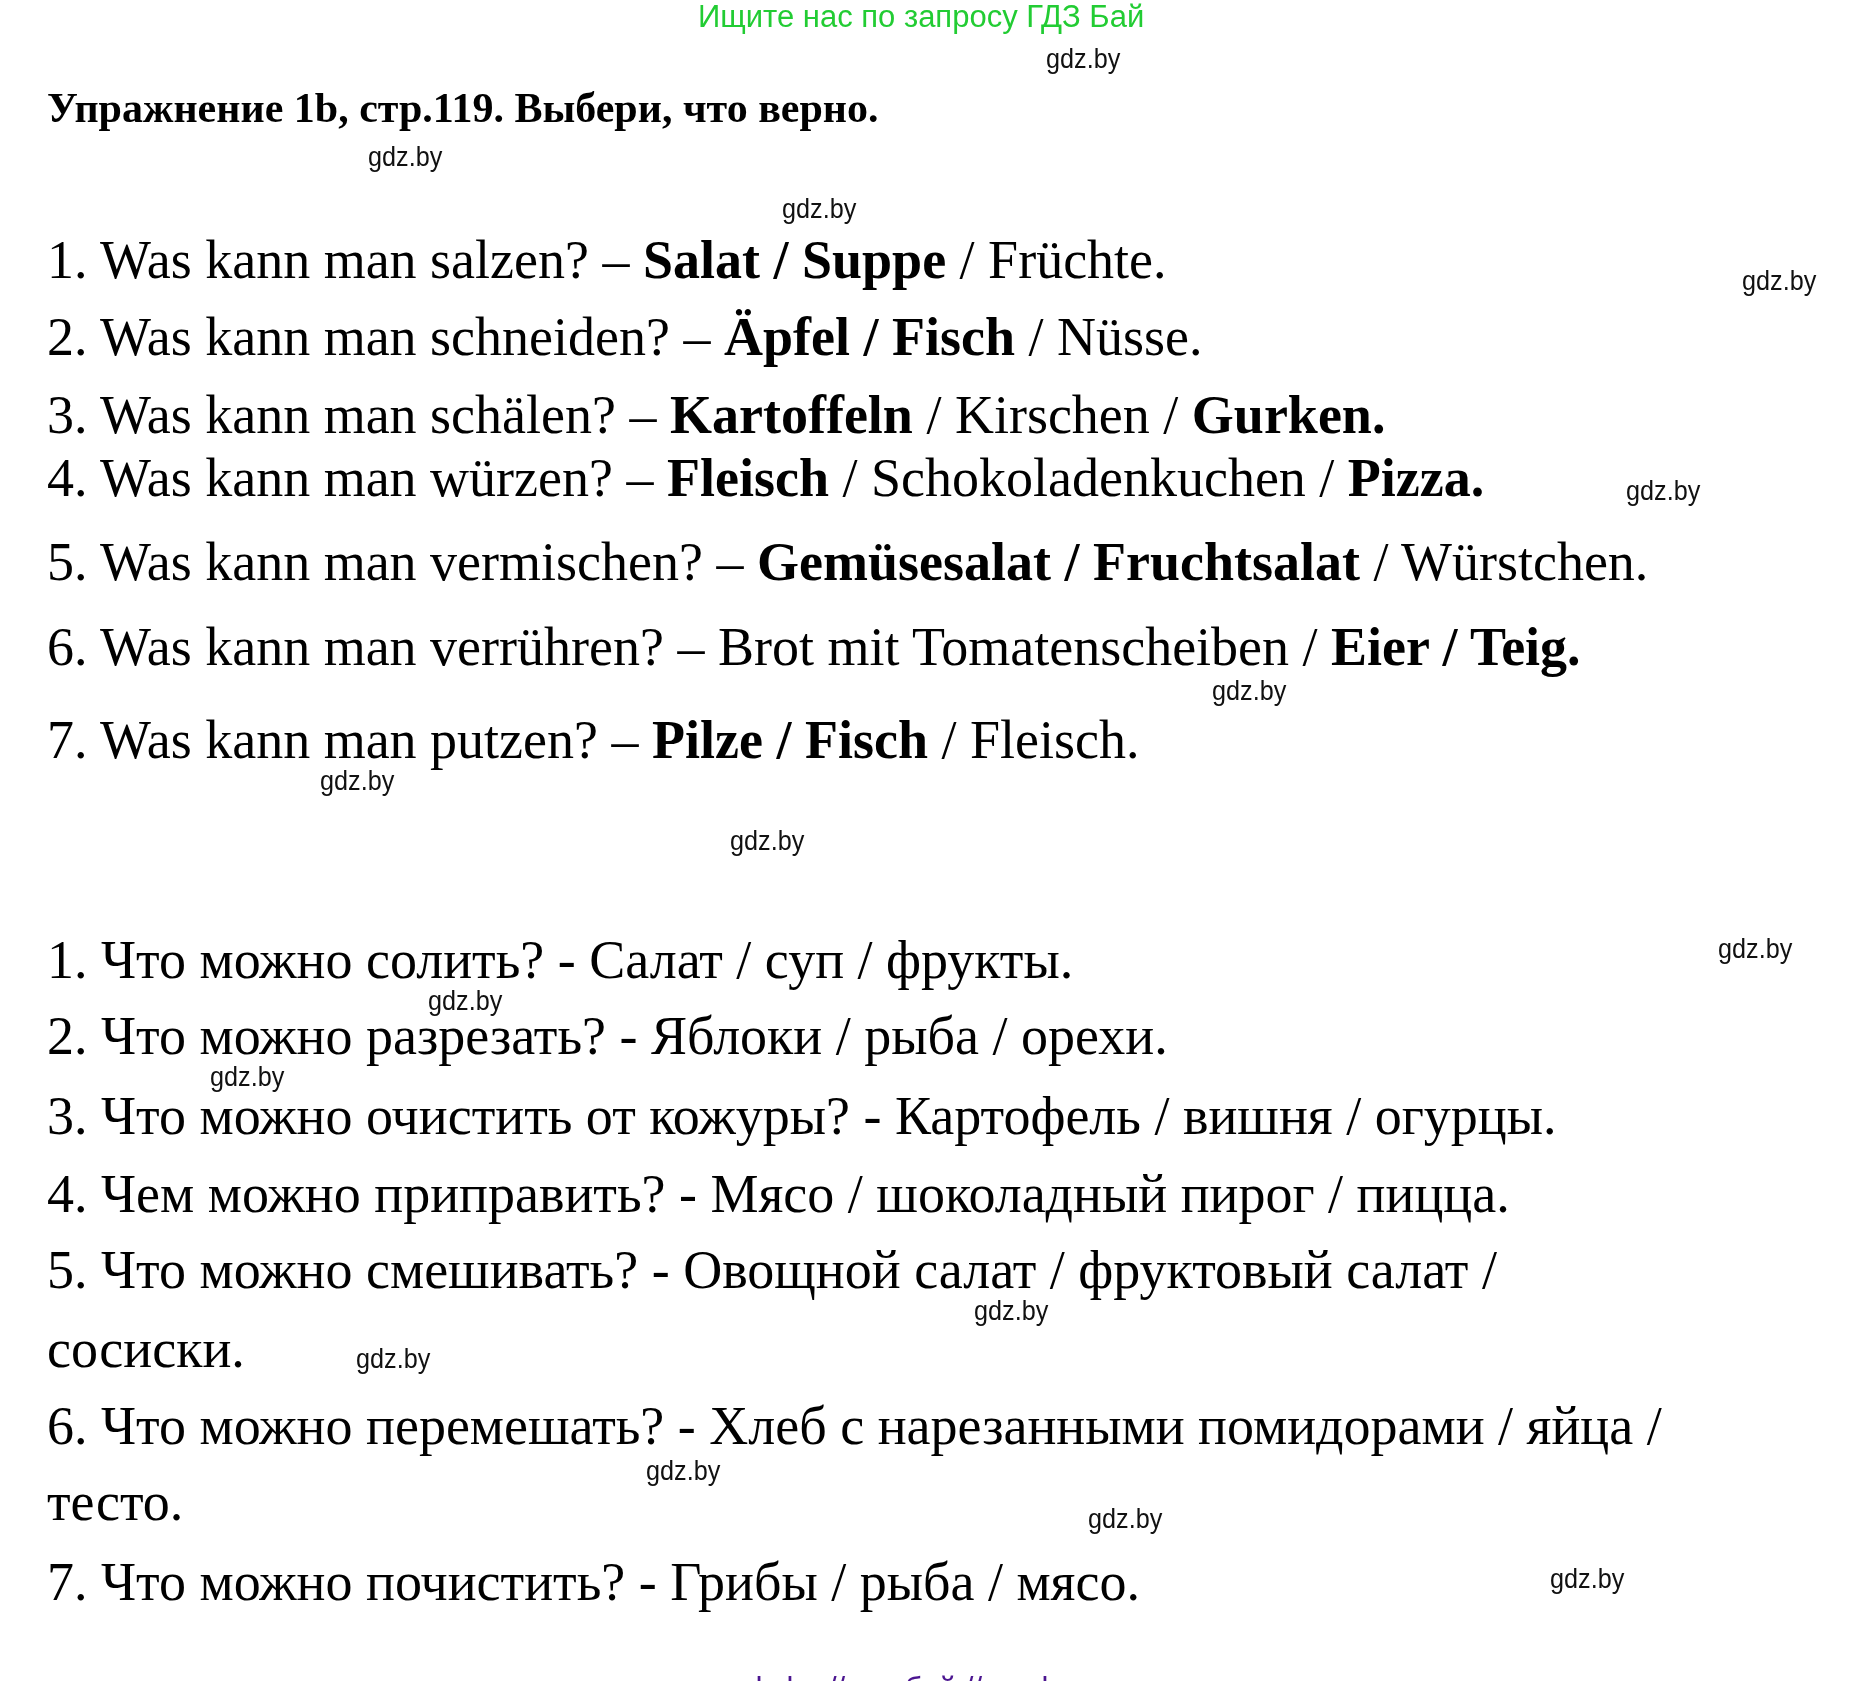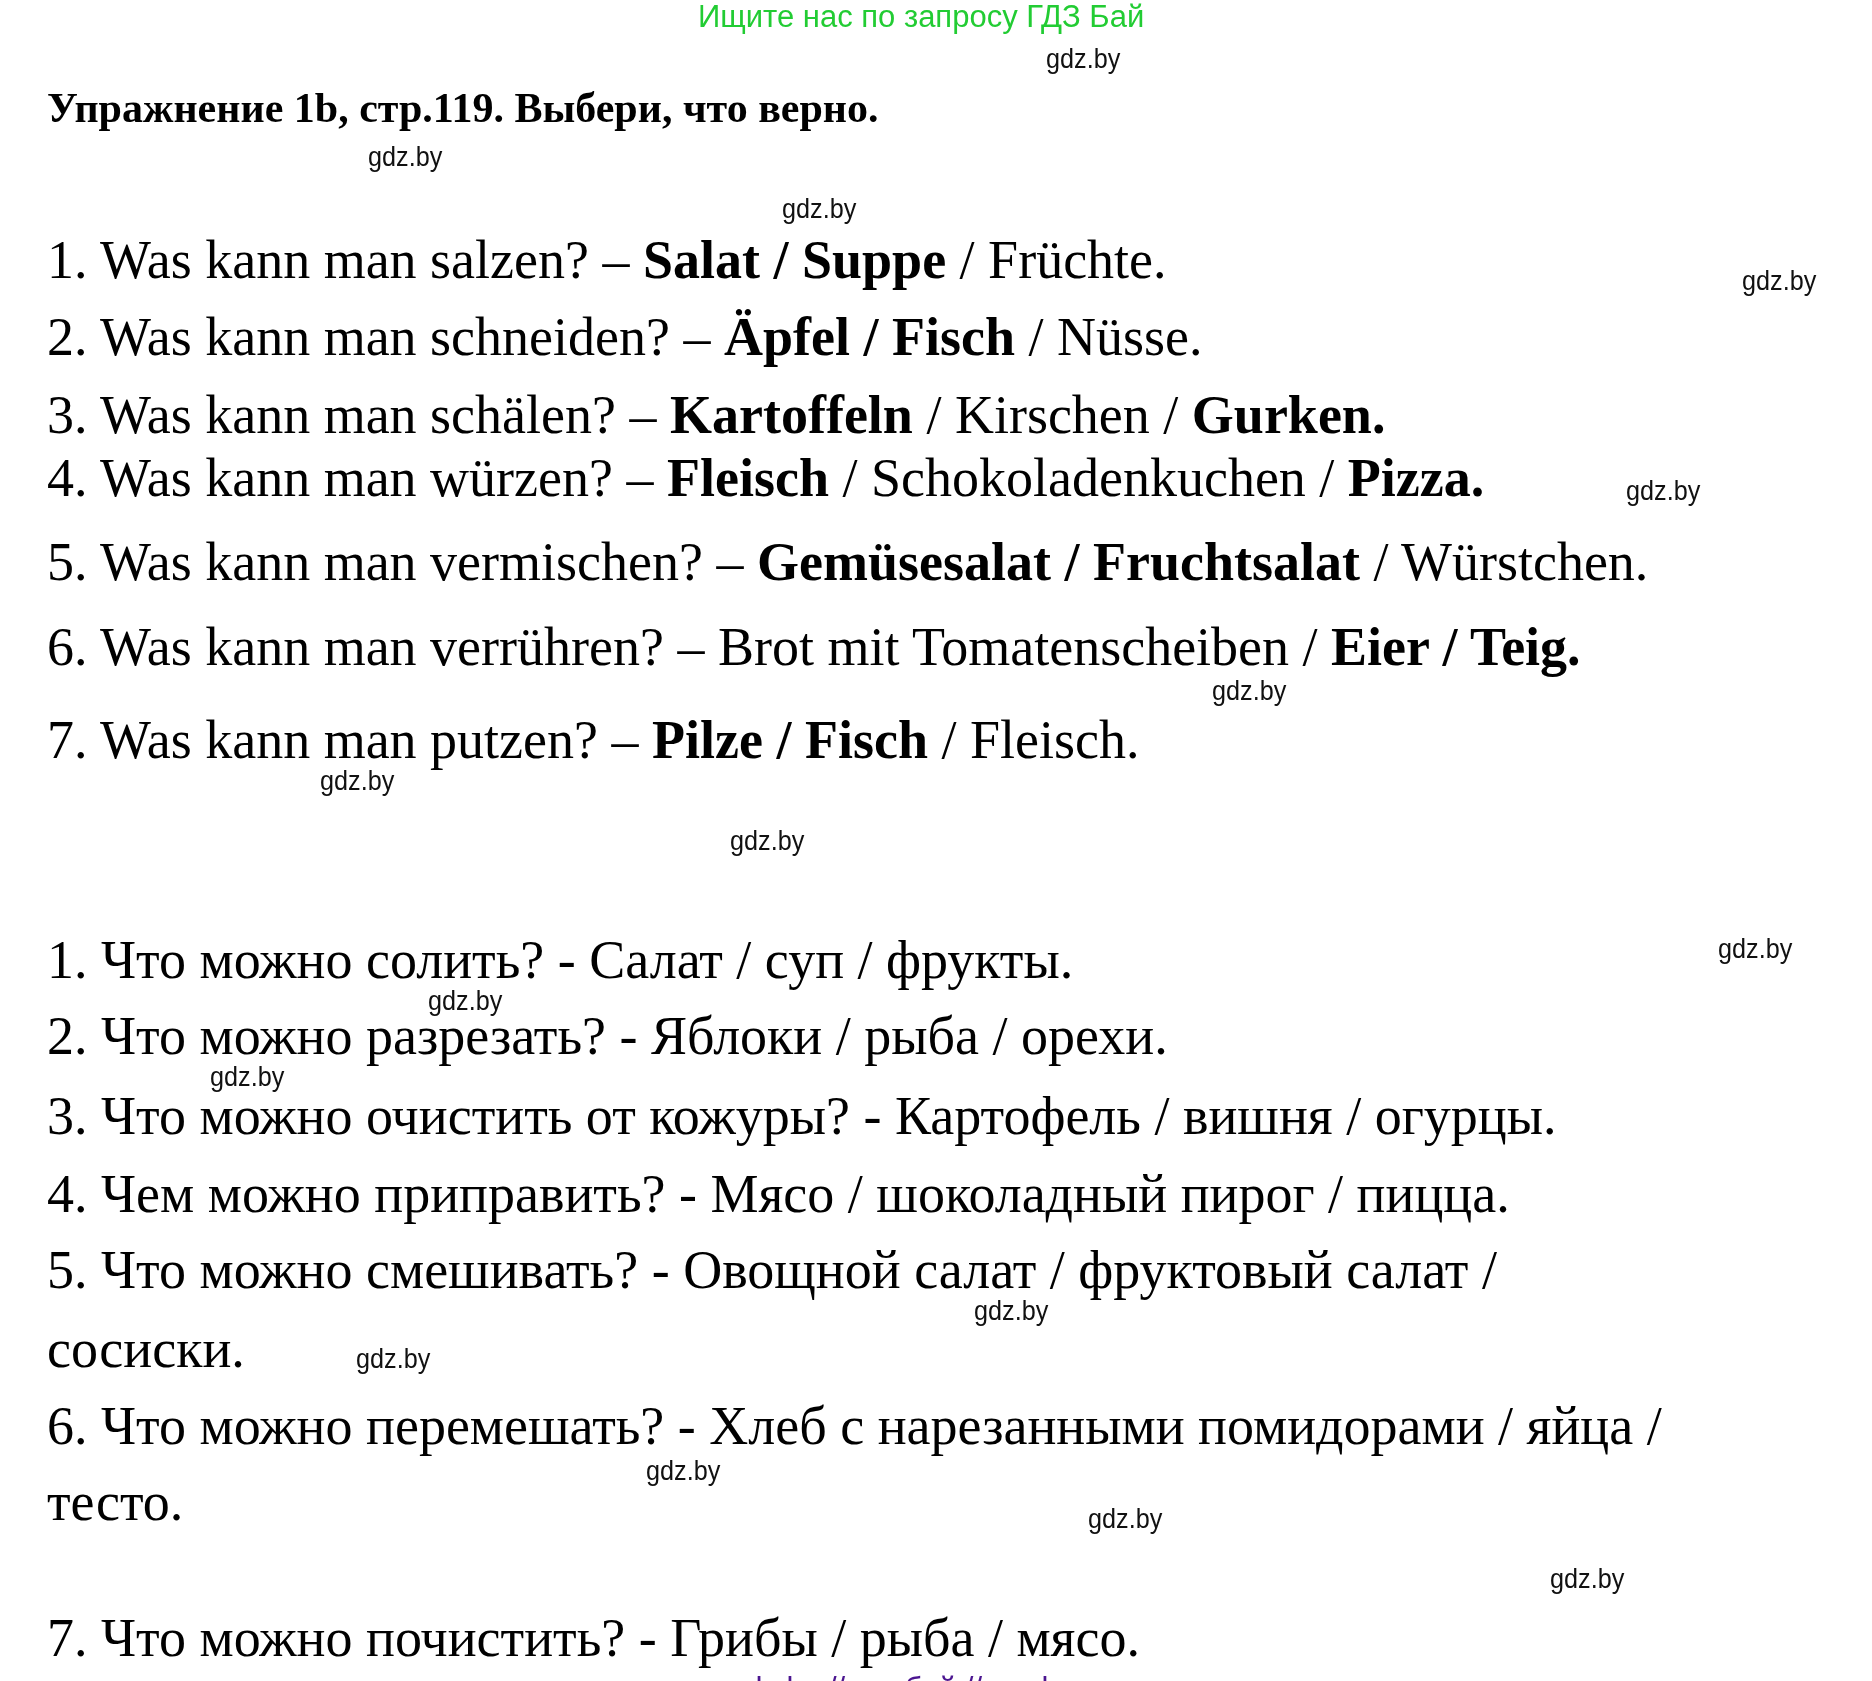--- a/index.html
+++ b/index.html
@@ -45,21 +45,21 @@
 
 <div>
   <div class="abs line" style="top:930px">1. Что можно солить? - Салат / суп / фрукты.</div>
   <div class="abs line" style="top:1006px">2. Что можно разрезать? - Яблоки / рыба / орехи.</div>
   <div class="abs line" style="top:1086px">3. Что можно очистить от кожуры? - Картофель / вишня / огурцы.</div>
   <div class="abs line" style="top:1164px">4. Чем можно приправить? - Мясо / шоколадный пирог / пицца.</div>
   <div class="abs line" style="top:1240px">5. Что можно смешивать? - Овощной салат / фруктовый салат /</div>
   <div class="abs line" style="top:1319px">сосиски.</div>
   <div class="abs line" style="top:1396px">6. Что можно перемешать? - Хлеб с нарезанными помидорами / яйца /</div>
   <div class="abs line" style="top:1472px">тесто.</div>
-  <div class="abs line" style="top:1608px">7. Что можно почистить? - Грибы / рыба / мясо.</div>
+  <div class="abs line" style="top:1552px">7. Что можно почистить? - Грибы / рыба / мясо.</div>
 </div>
 
 <div>
   <div class="abs wm" style="left:1046px;top:44px">gdz.by</div>
   <div class="abs wm" style="left:368px;top:142px">gdz.by</div>
   <div class="abs wm" style="left:782px;top:194px">gdz.by</div>
   <div class="abs wm" style="left:1742px;top:266px">gdz.by</div>
   <div class="abs wm" style="left:1626px;top:476px">gdz.by</div>
   <div class="abs wm" style="left:1212px;top:676px">gdz.by</div>
   <div class="abs wm" style="left:320px;top:766px">gdz.by</div>

